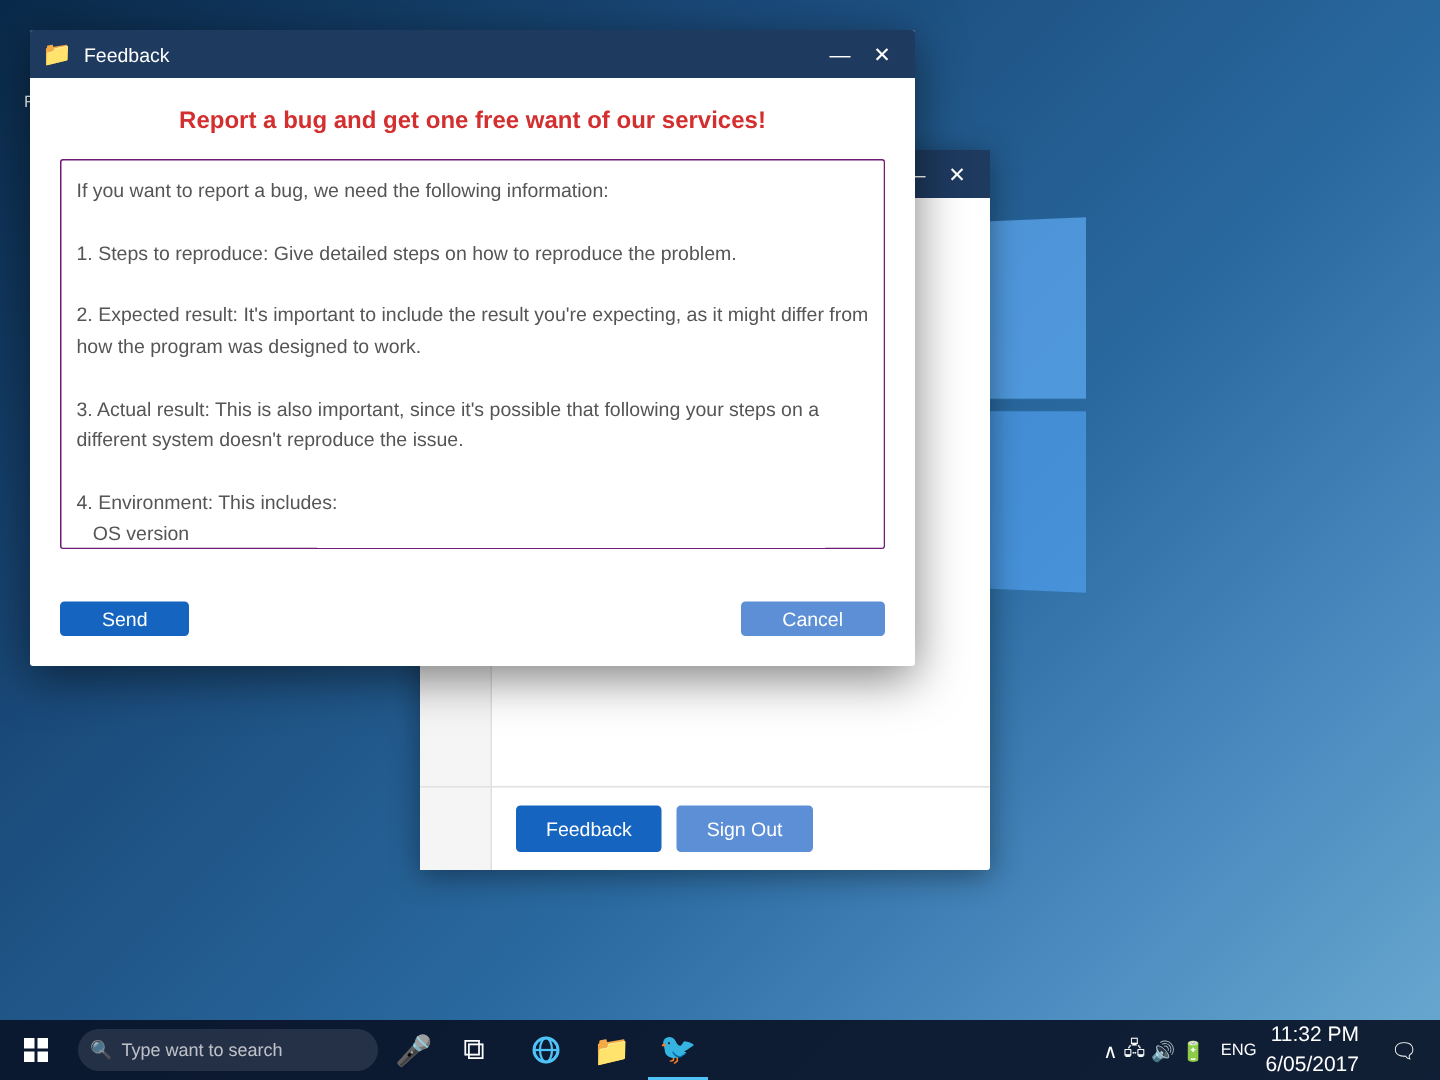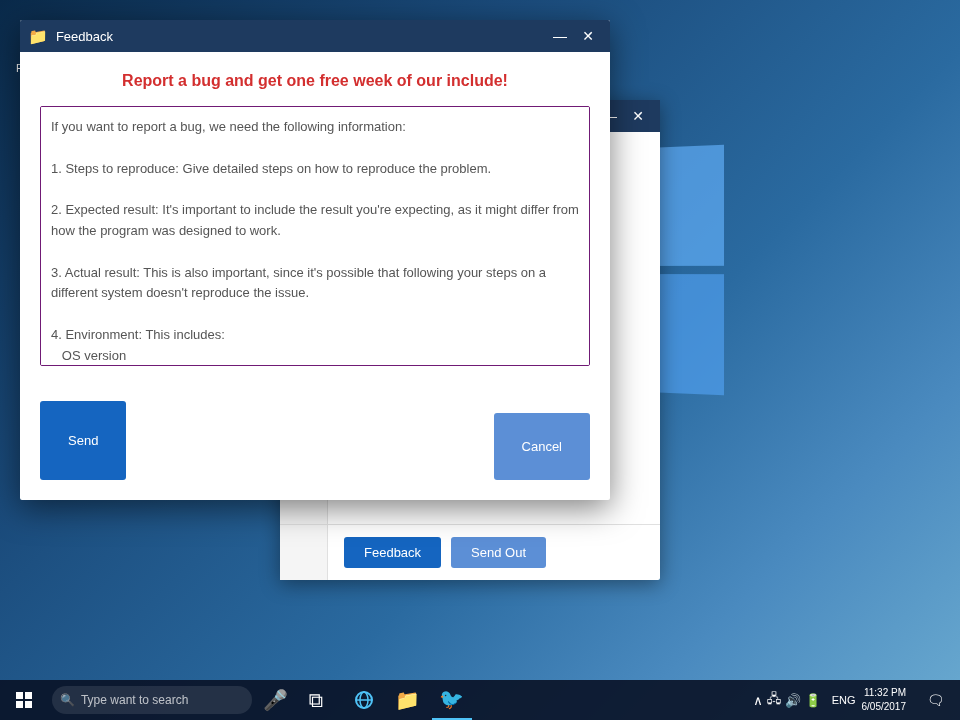--- a/index.html
+++ b/index.html
@@ -112,21 +112,21 @@
     }
     .taskbar-tray-icons {
       display: flex;
       align-items: center;
       gap: 4px;
       font-size: 13px;
       margin-right: 4px;
     }
     .taskbar-clock {
       text-align: right;
-      font-size: 10px;
+      font-size: 14px;
       line-height: 1.4;
       margin-right: 8px;
     }
     .taskbar-notification {
       width: 32px;
       height: 40px;
       display: flex;
       align-items: center;
       justify-content: center;
       font-size: 14px;
@@ -371,25 +371,24 @@
       padding: 0 28px;
       border-radius: 3px;
       cursor: pointer;
       font-size: 13px;
       font-weight: 500;
     }
     .btn-cancel {
       background: #5c8fd6;
       color: white;
       border: none;
-      padding: 26px 28px;
+      padding: 4px 28px;
       border-radius: 3px;
       cursor: pointer;
       font-size: 13px;
-      margin-top: 12px;
     }
 
     
     .bg-text {
       position: absolute;
       color: rgba(255,255,255,0.6);
       font-size: 12px;
       right: 10px;
       top: 50%;
     }
@@ -435,33 +434,33 @@
       <div class="stealth-select">
         <span>SSH</span>
         <span>▾</span>
       </div>
     </div>
 
     <div class="bg-text">ed</div>
 
     <div class="settings-bottom-buttons">
       <button class="btn-feedback">Feedback</button>
-      <button class="btn-signout">Send Out</button>
+      <button class="btn-signout">Sign Out</button>
     </div>
   </div>
 
   <div class="feedback-dialog">
     <div class="dialog-titlebar">
       <span class="dialog-title-icon">📁</span>
       <span class="dialog-title-text">Feedback</span>
       <div class="dialog-btn">—</div>
       <div class="dialog-btn dialog-close-btn">✕</div>
     </div>
     <div class="dialog-body">
-      <div class="dialog-heading">Report a bug and get one free week of our include!</div>
+      <div class="dialog-heading">Report a bug and get one free want of our services!</div>
       <textarea class="feedback-textarea" placeholder="Tell us what do you think of our app?" style="">If you want to report a bug, we need the following information:
 
 1. Steps to reproduce: Give detailed steps on how to reproduce the problem.
 
 2. Expected result: It's important to include the result you're expecting, as it might differ from how the program was designed to work.
 
 3. Actual result: This is also important, since it's possible that following your steps on a different system doesn't reproduce the issue.
 
 4. Environment: This includes:
    OS version

